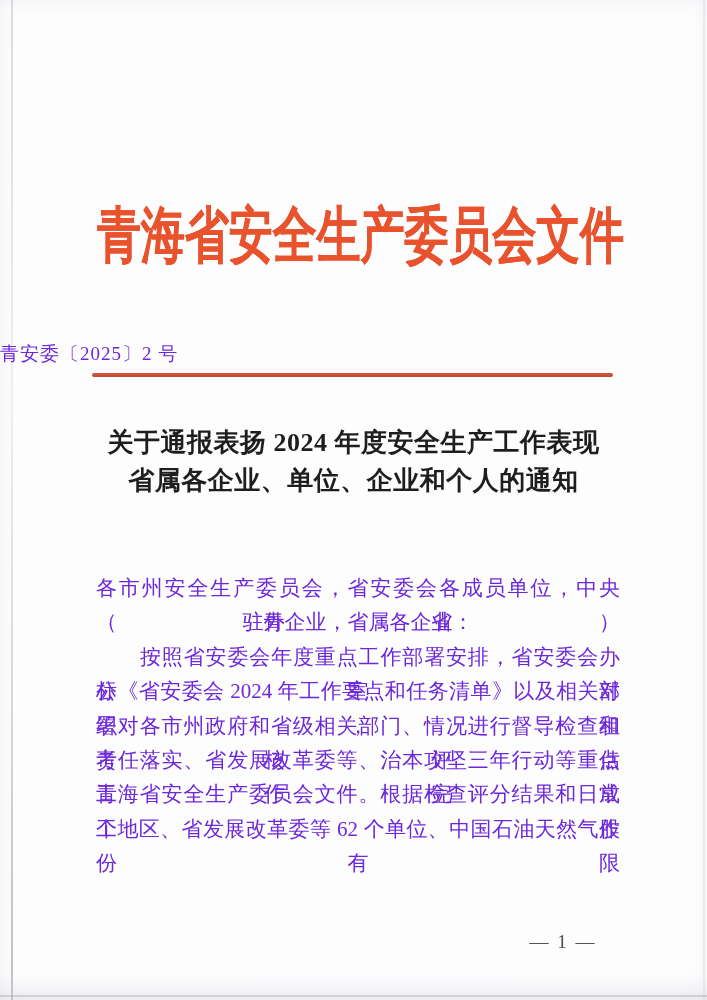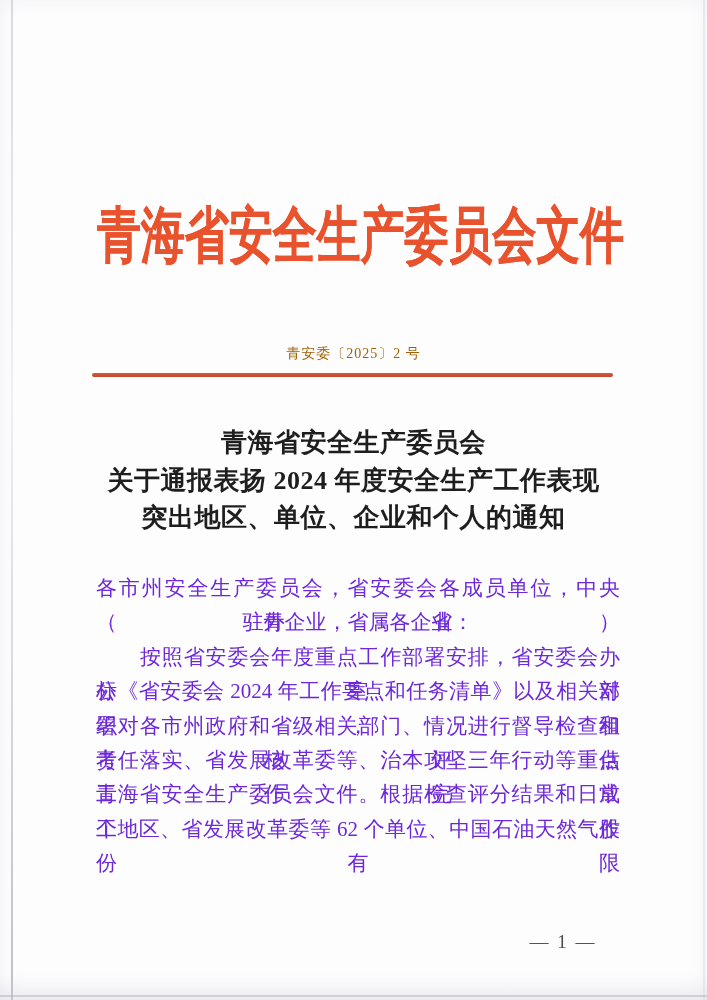--- a/index.html
+++ b/index.html
@@ -44,24 +44,23 @@
     line-height: 80px;
     font-weight: bold;
     color: #e8522d;
     transform: scaleX(0.72);
     transform-origin: 346px center;
     text-shadow: 0.5px 0 0 #e8522d;
   }
   .doc-number {
     position: absolute;
     top: 340px; left: 0; right: 0;
-    text-align: center;
-    font-size: 14px;
+    font-size: 19px;
     line-height: 28px;
-    color: #a16207;
+    color: #6d28d9;
     letter-spacing: 1px;
   }
   .red-divider {
     position: absolute;
     top: 373px; left: 92px;
     width: 521px; height: 4px;
     border-radius: 2px;
     background: linear-gradient(180deg, #d4593c, #c2462c);
   }
   .title {
@@ -115,23 +114,22 @@
   <div class="edge-bottom-shade"></div>
   <div class="edge-bottom"></div>
 
   <div class="red-header">青海省安全生产委员会文件</div>
 
   <div class="doc-number">青安委〔2025〕2 号</div>
 
   <div class="red-divider"></div>
 
   <div class="title">
-    <div>青海省安全生产委员会</div>
     <div>关于通报表扬 2024 年度安全生产工作表现</div>
-    <div>突出地区、单位、企业和个人的通知</div>
+    <div>省属各企业、单位、企业和个人的通知</div>
   </div>
 
   <div class="body-text">
     <p class="bl j">各市州安全生产委员会，省安委会各成员单位，中央（外省）</p>
     <p class="bl">驻青企业，省属各企业：</p>
     <p class="bl j ind">按照省安委会年度重点工作部署安排，省安委会办公室对</p>
     <p class="bl j">标《省安委会 2024 年工作要点和任务清单》以及相关部署，组</p>
     <p class="bl j">织对各市州政府和省级相关部门、情况进行督导检查和考核评估</p>
     <p class="bl j">责任落实、省发展改革委等、治本攻坚三年行动等重点工作完成</p>
     <p class="bl j">青海省安全生产委员会文件。根据检查评分结果和日常工作</p>

